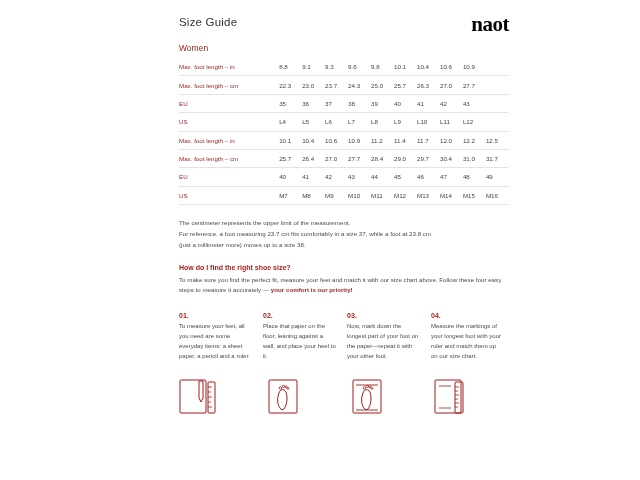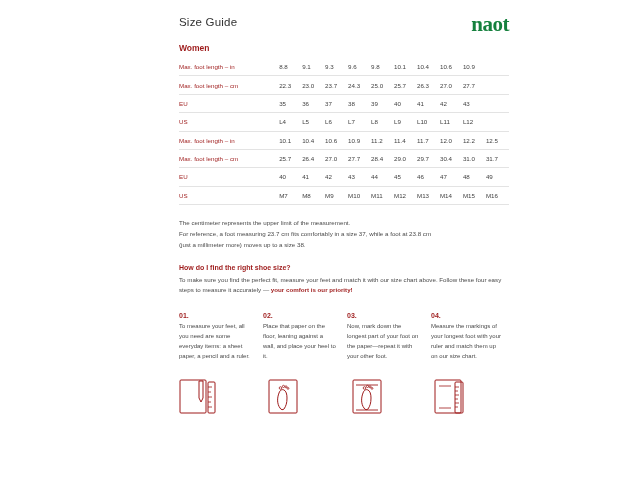--- a/index.html
+++ b/index.html
@@ -36,30 +36,30 @@
   }
   .title {
     font-size: 11.5px;
     color: #333333;
     letter-spacing: 0.2px;
   }
   .logo {
     font-family: "Liberation Serif", serif;
     font-size: 21px;
     font-weight: bold;
-    color: #15803d;
+    color: #000000;
     letter-spacing: -0.5px;
     line-height: 1;
     position: relative;
     top: -2px;
   }
   
   .section-title {
     font-size: 8.5px;
-    font-weight: bold;
+    font-weight: normal;
     color: #9e1b1b;
     padding: 6px 0 5px 0;
   }
   table {
     width: 100%;
     border-collapse: collapse;
     table-layout: fixed;
   }
   td {
     font-size: 6.2px;

